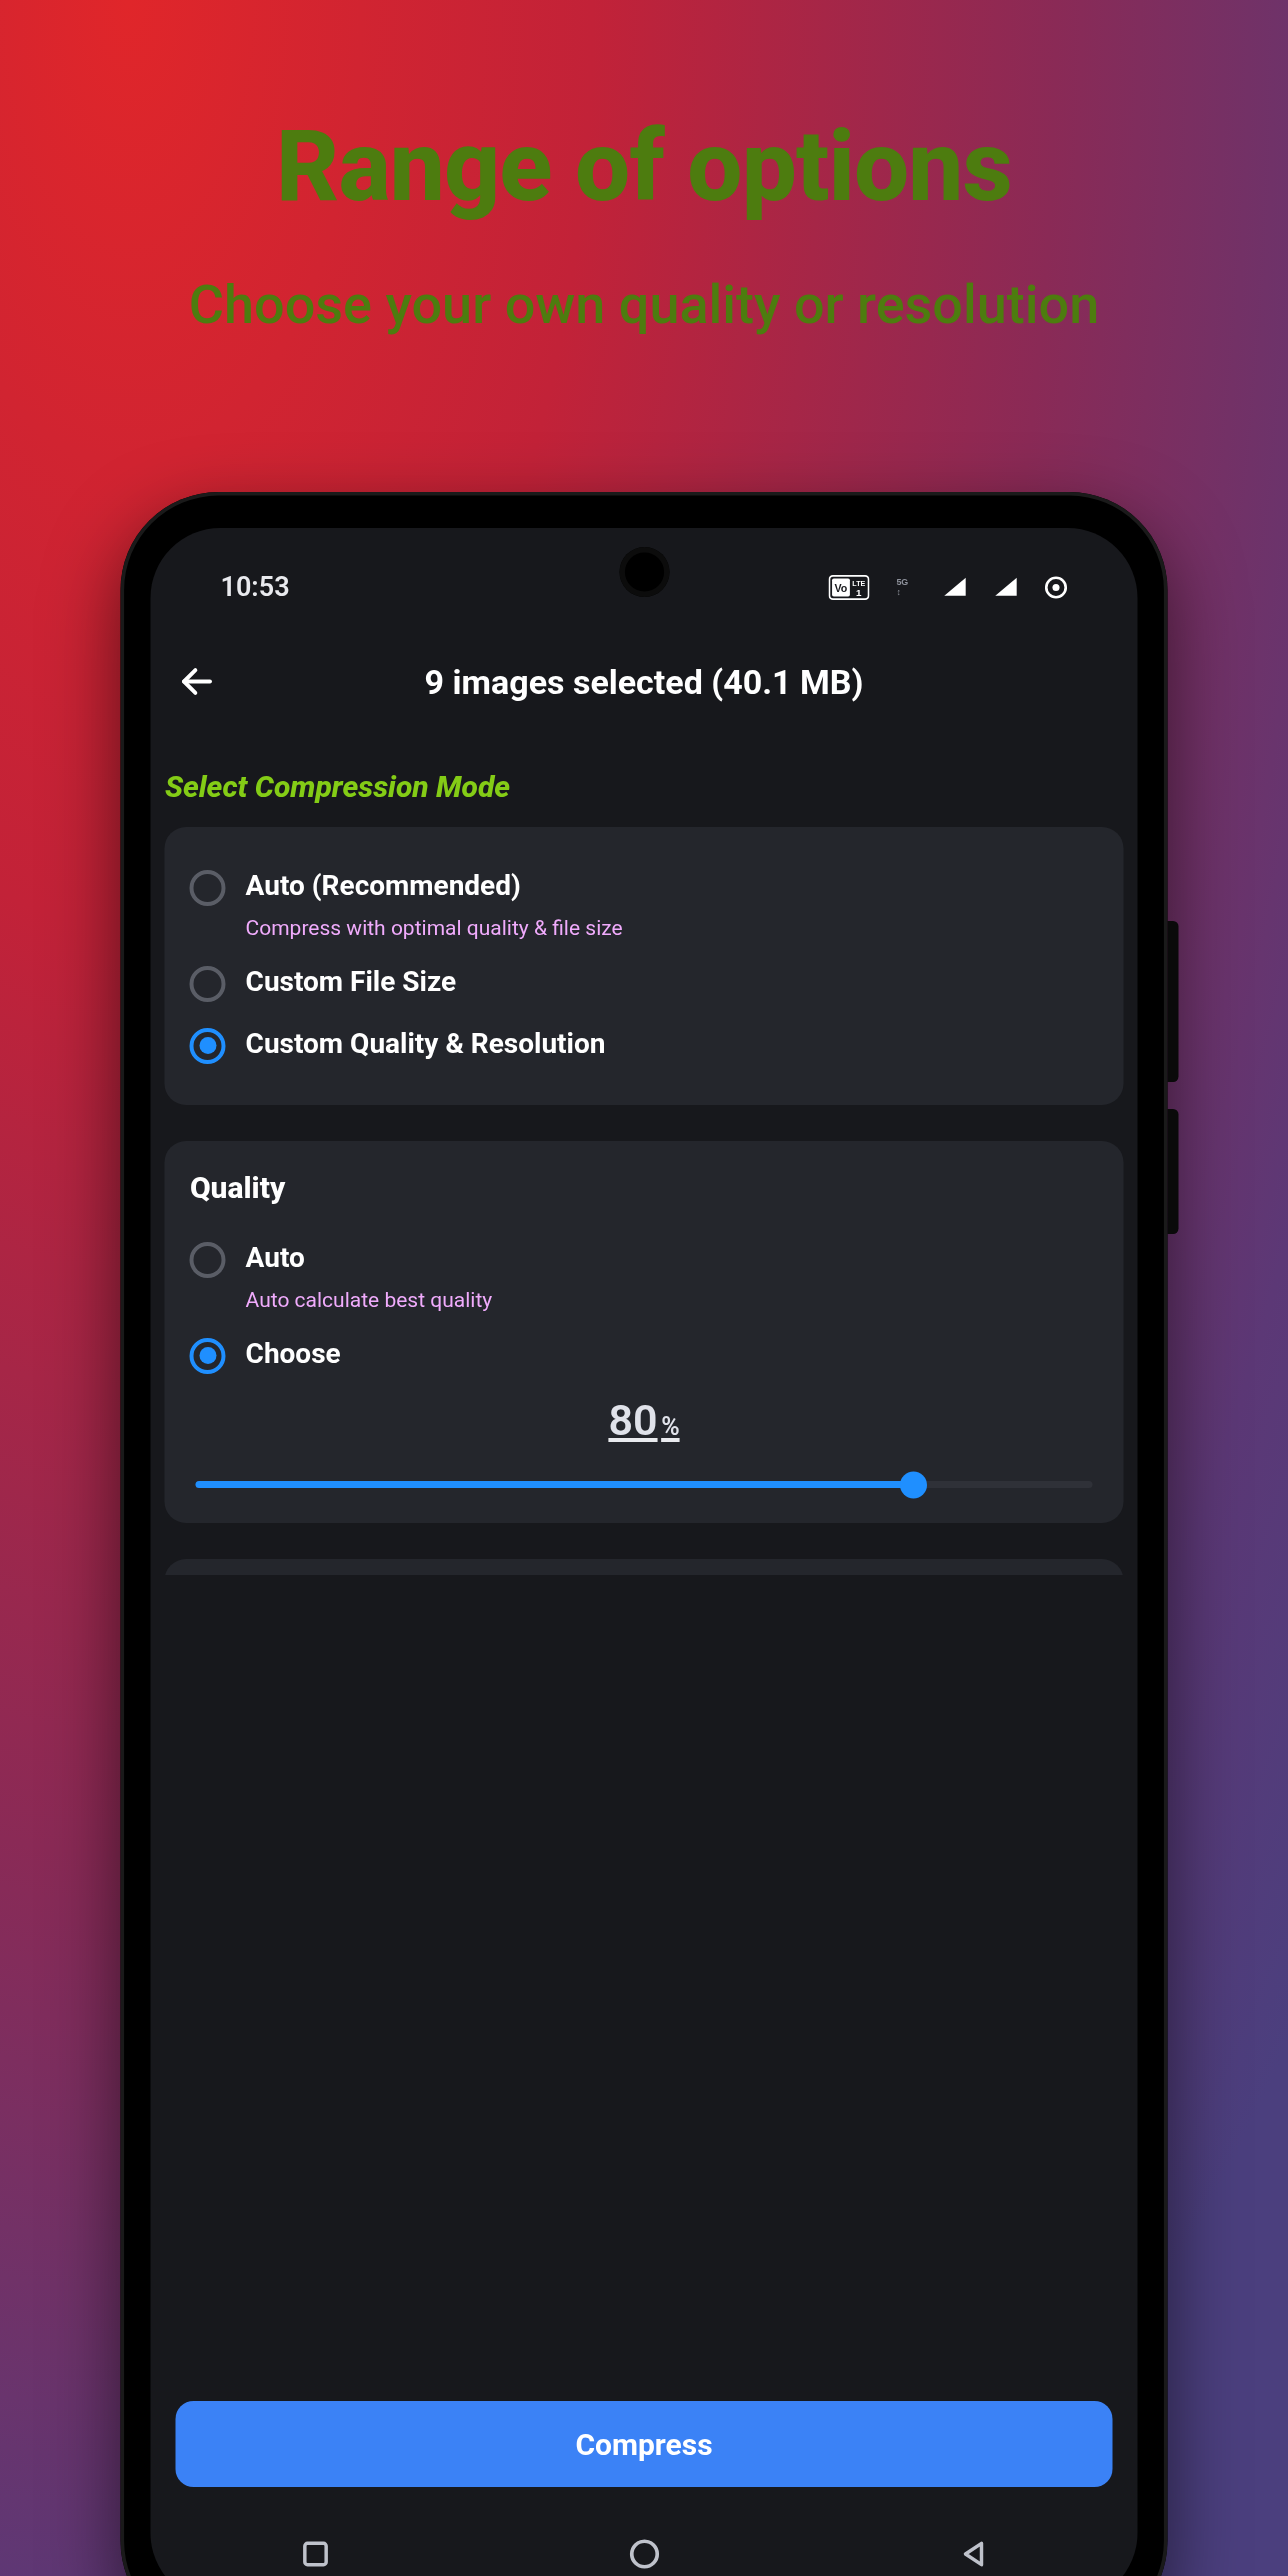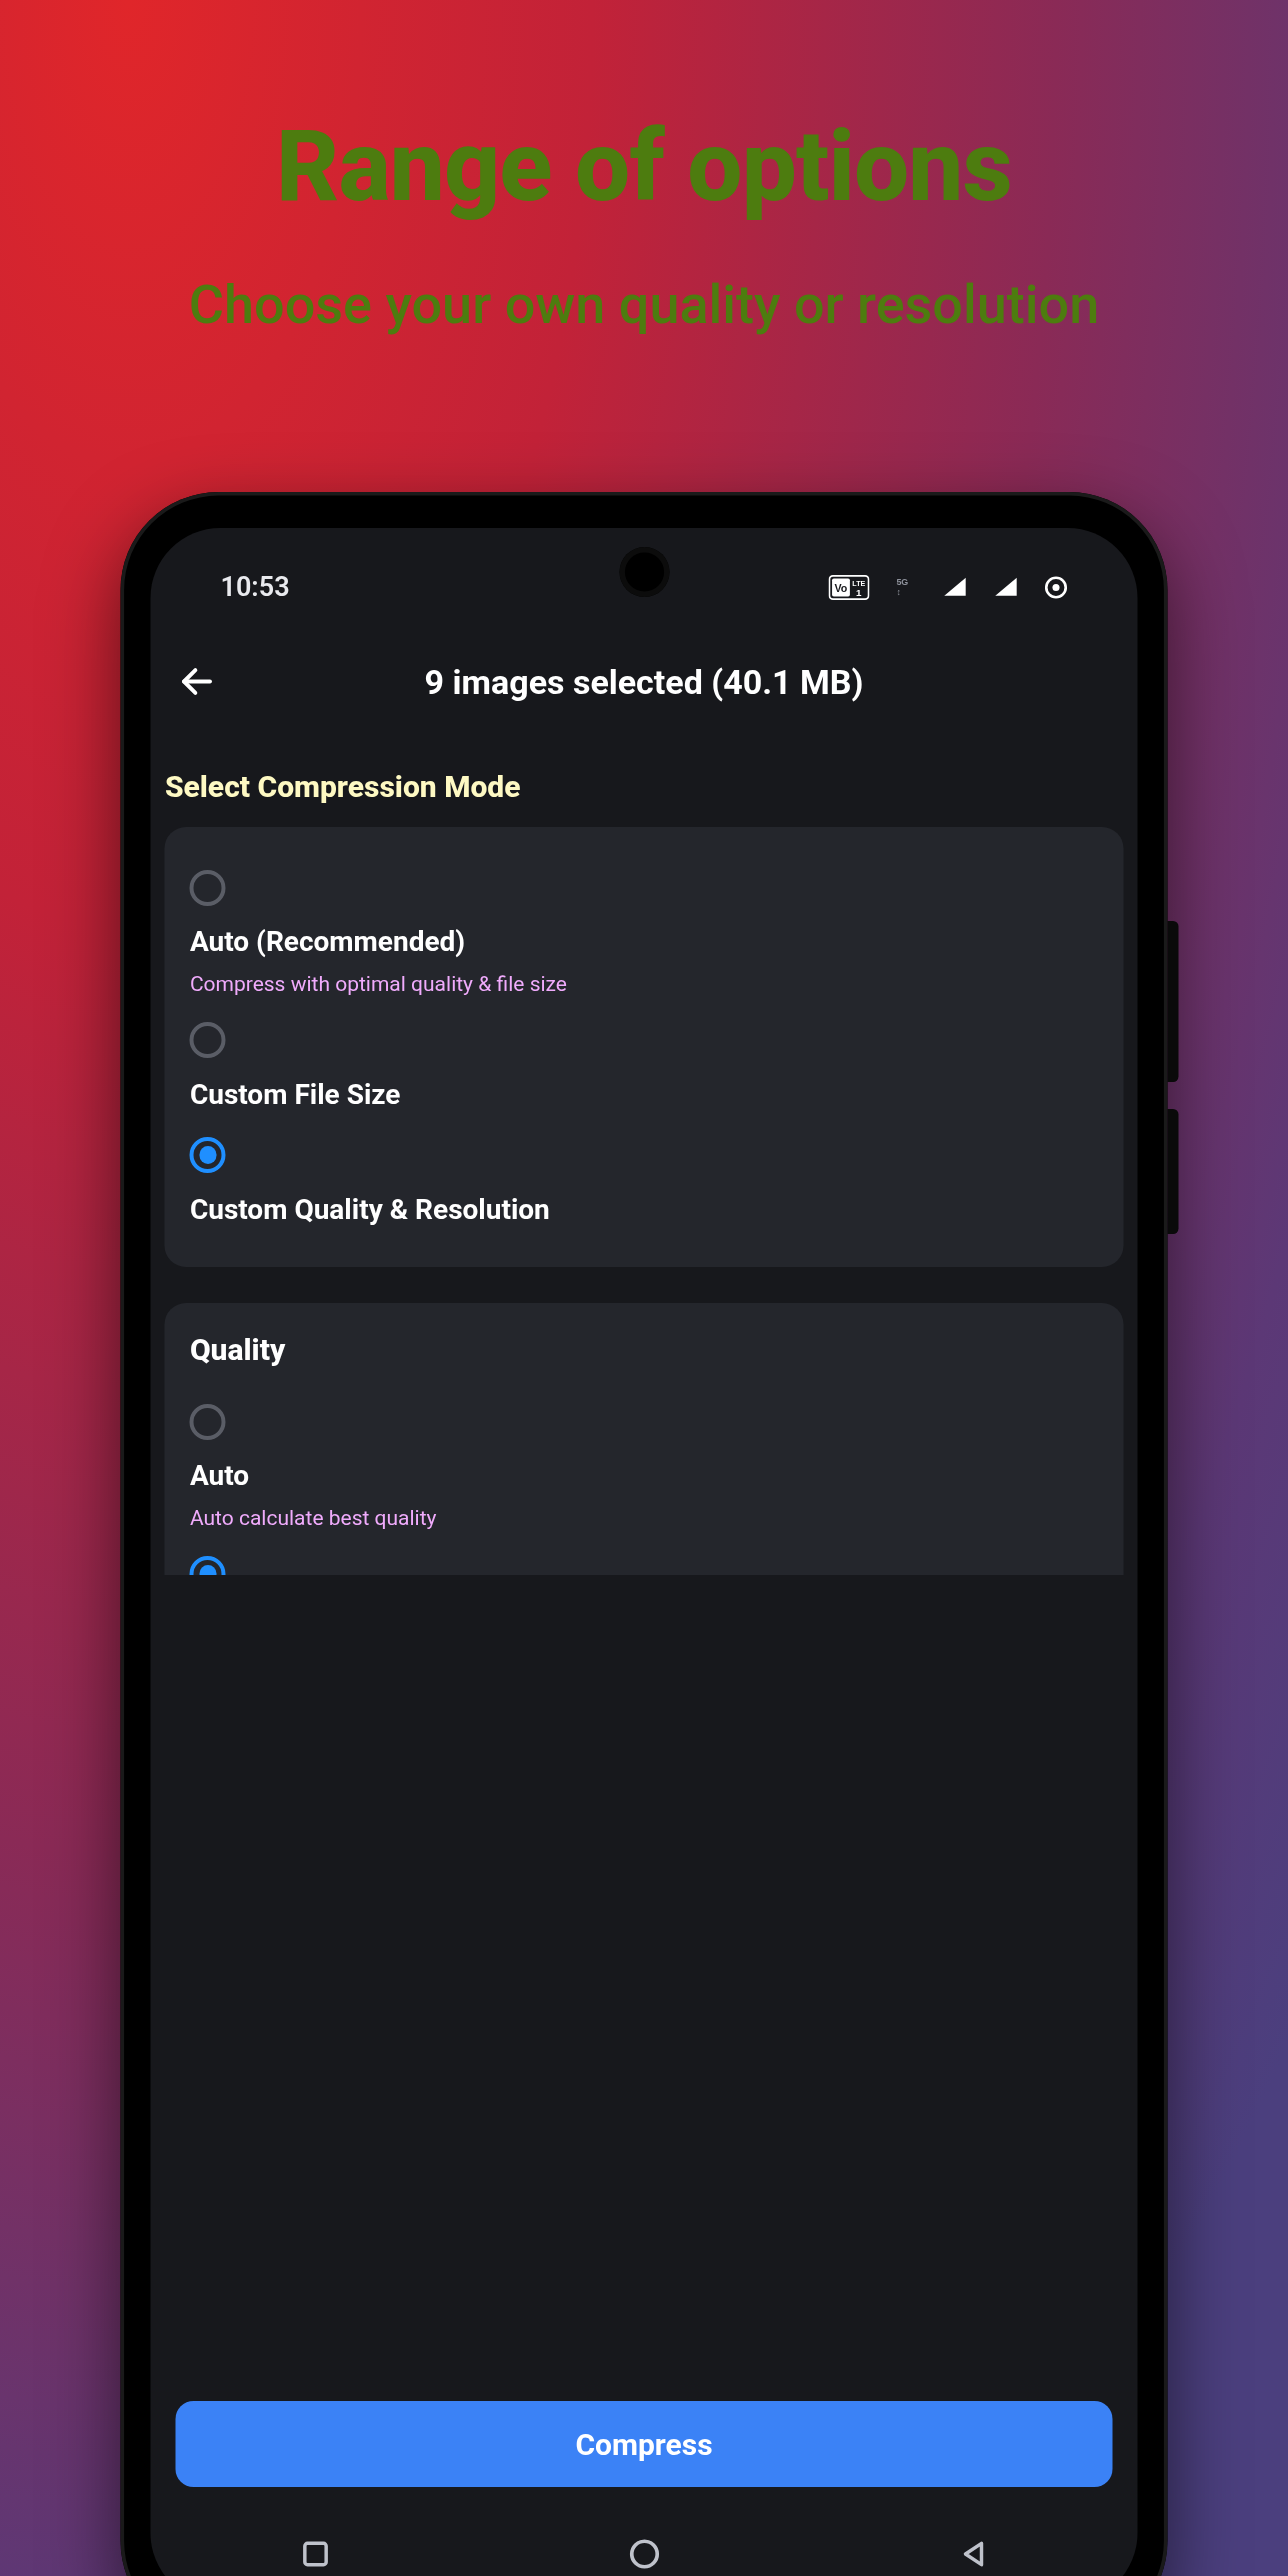--- a/index.html
+++ b/index.html
@@ -114,22 +114,23 @@
 
   .content {
     flex: 1;
     overflow: hidden;
     padding: 0 7.2px;
   }
 
   .section-label {
     font-size: 30px;
     font-weight: 800;
-    color: #fef9c3;
+    color: #84cc16;
     padding: 19.7px 7.2px 23px 7.2px;
+    font-style: italic;
   }
 
   .card {
     background: #24262c;
     border-radius: 21.5px;
     padding: 29px 25px;
     margin: 0 7.2px 36px 7.2px;
   }
 
   .card-heading {
@@ -138,21 +139,20 @@
     color: #ffffff;
     margin-bottom: 23px;
   }
 
   .radio-row {
     display: flex;
     align-items: flex-start;
     gap: 19.7px;
     padding: 12.5px 0;
     cursor: pointer;
-    flex-direction: column;
   }
   .radio-row .labels { display: flex; flex-direction: column; }
   .radio-row .r-title {
     font-size: 28px;
     font-weight: 700;
     color: #ffffff;
   }
   .radio-row .r-sub {
     font-size: 21px;
     color: #f0abfc;

